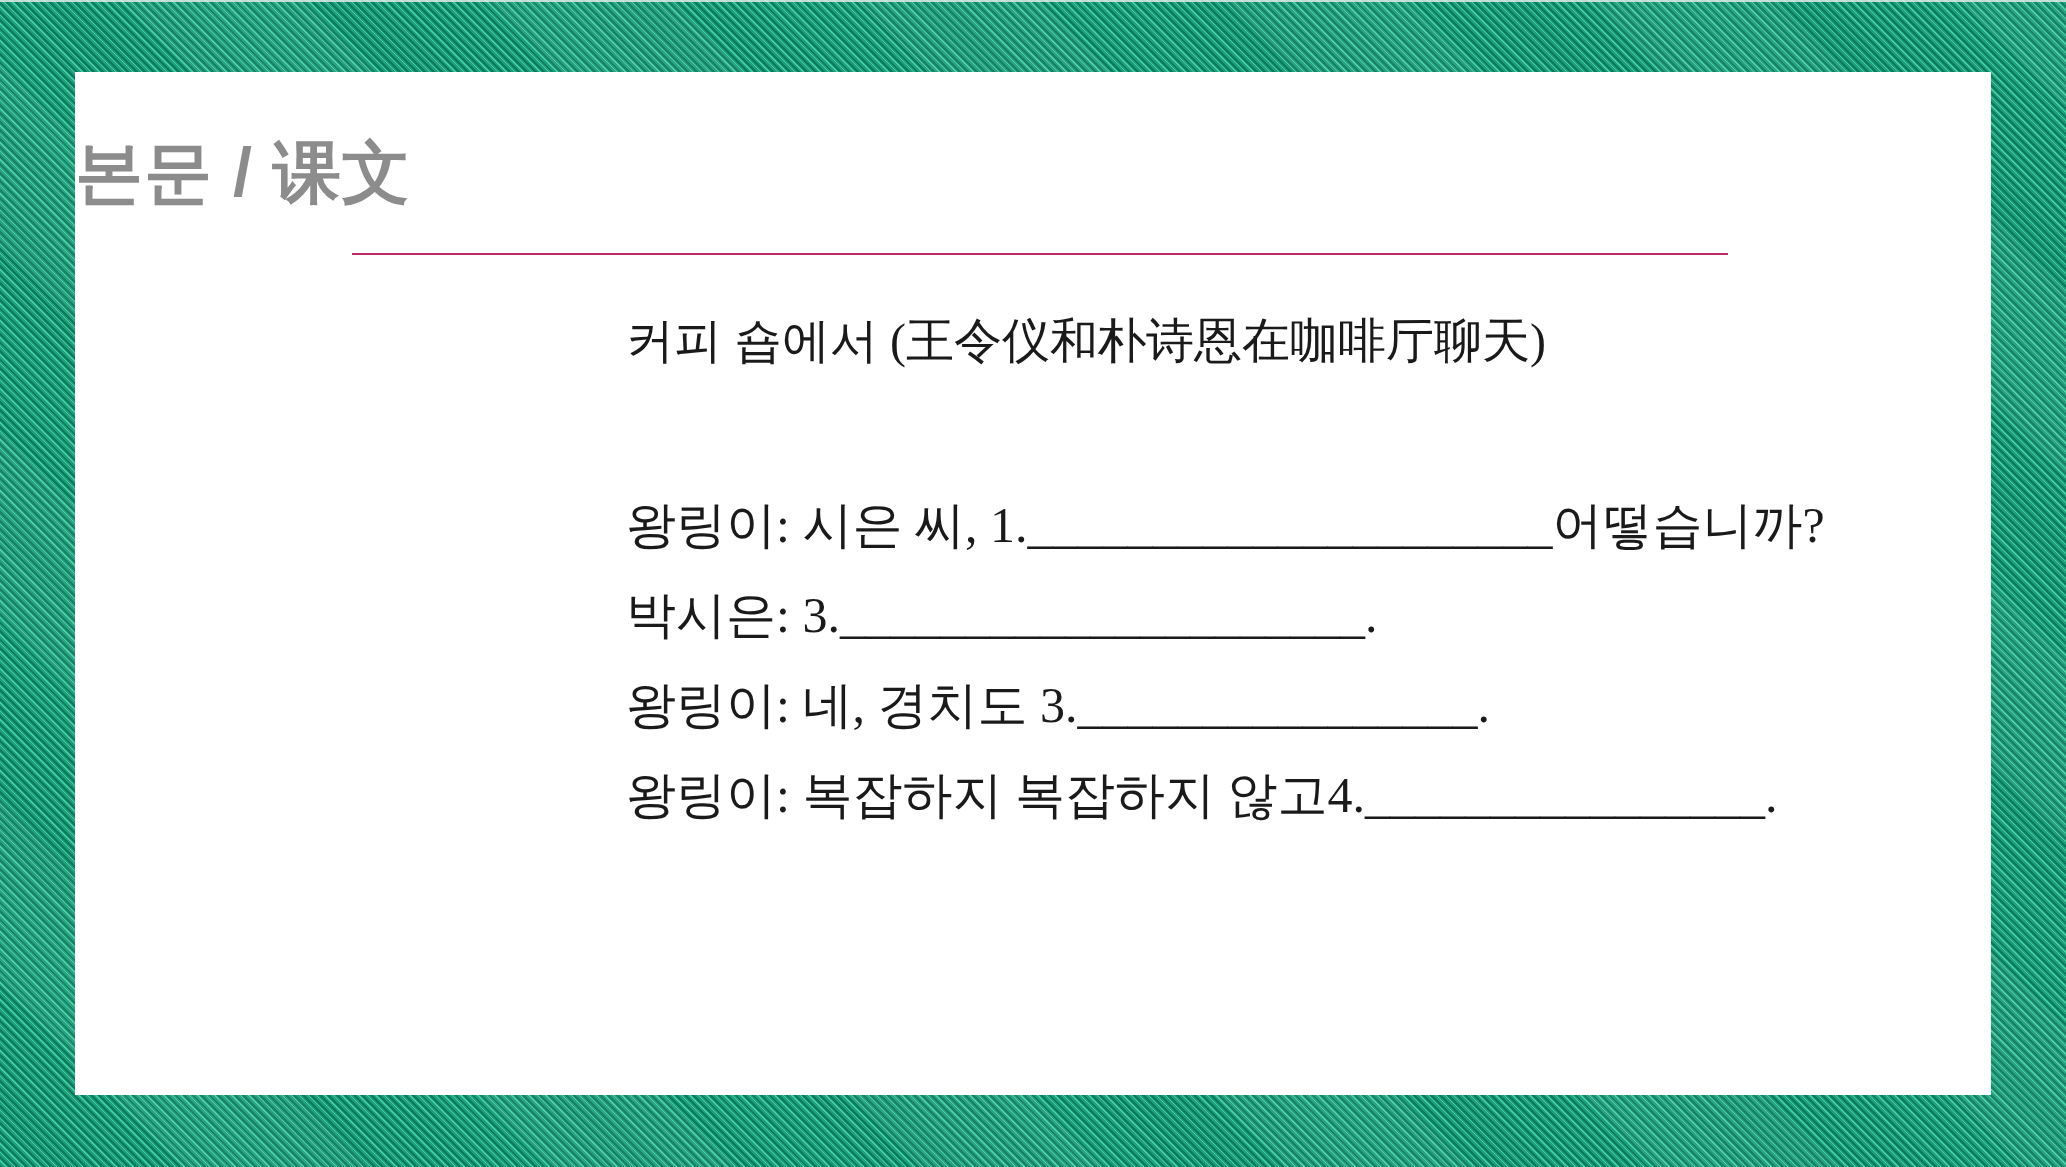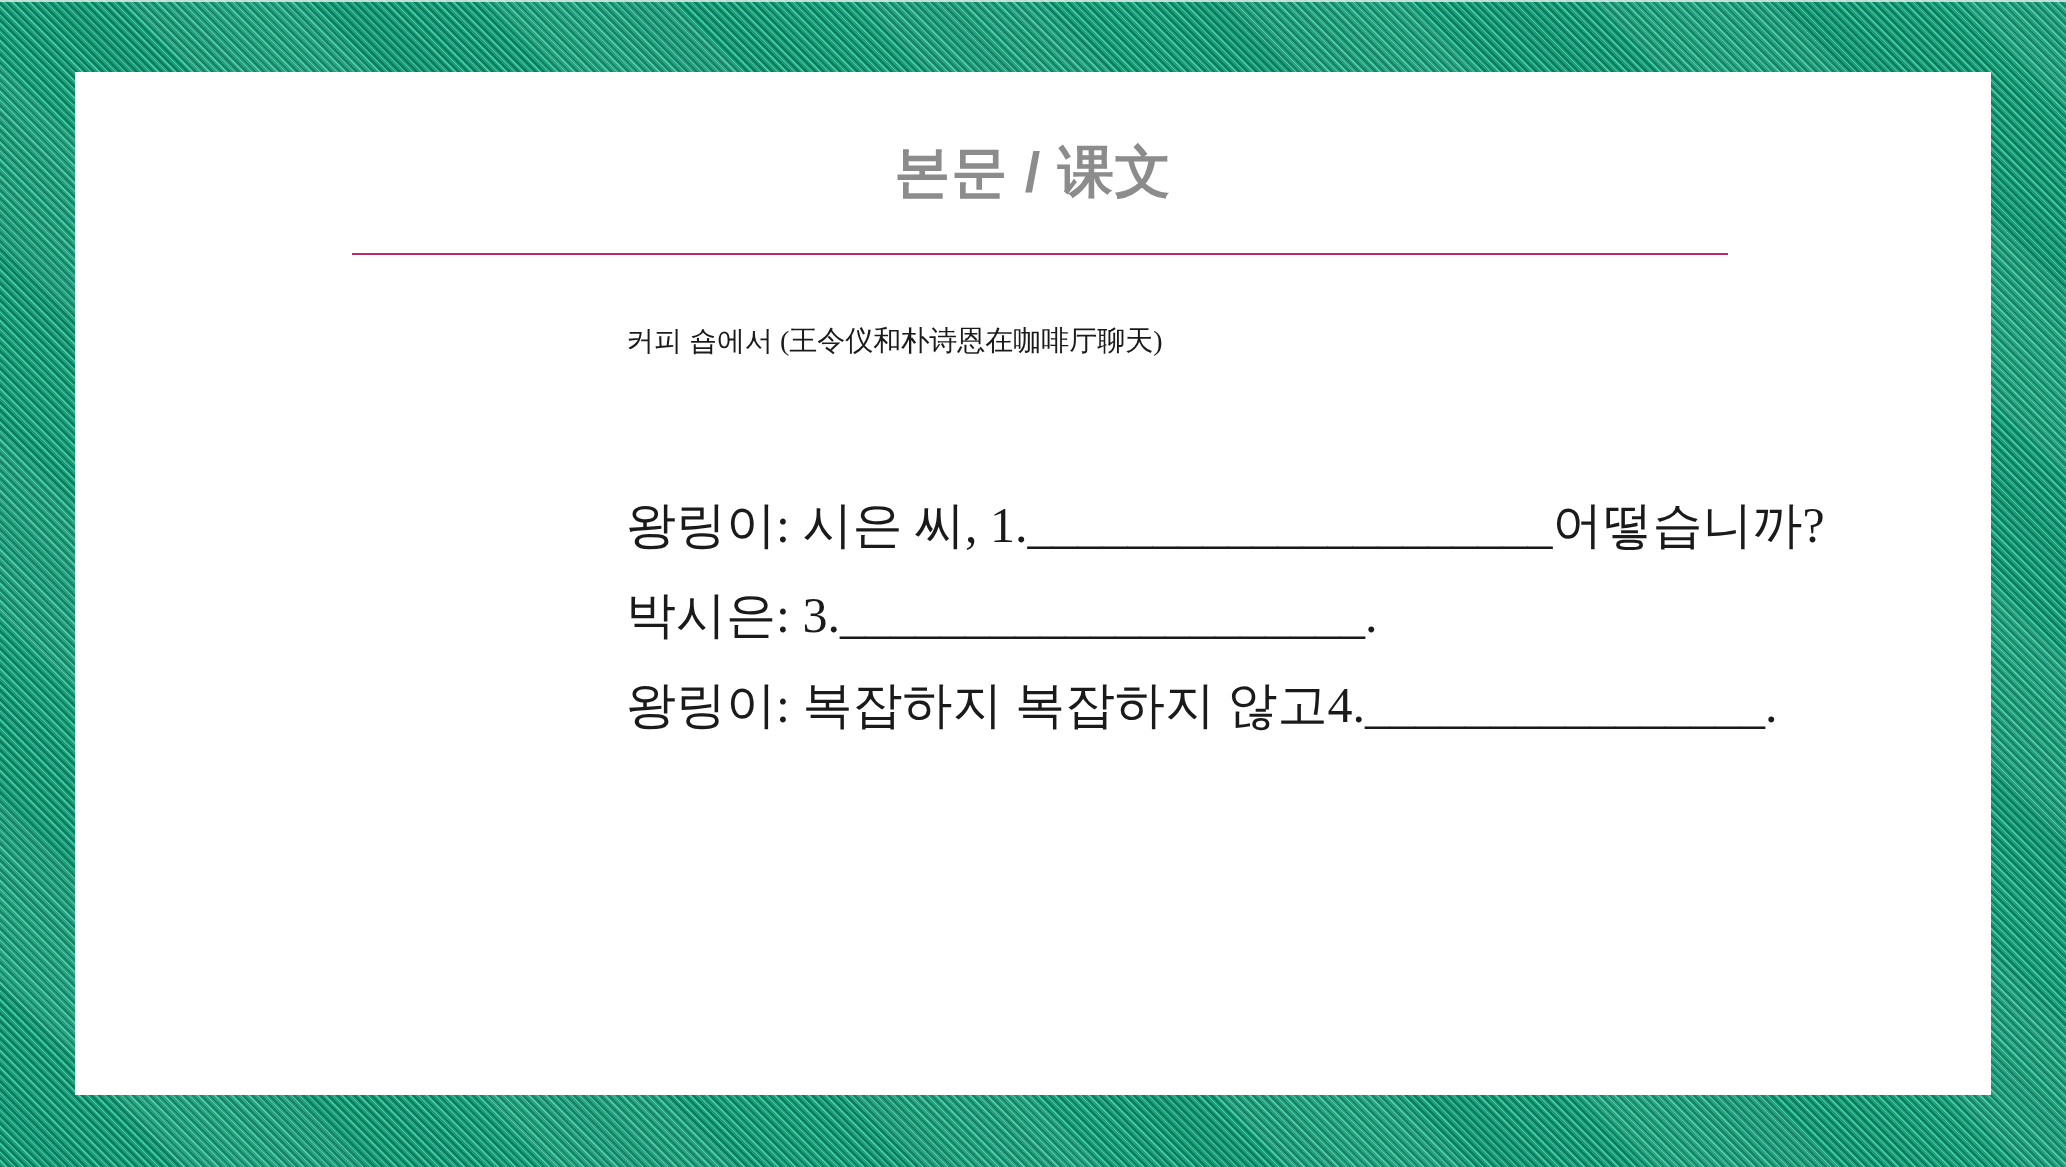--- a/index.html
+++ b/index.html
@@ -42,41 +42,41 @@
     top: 72px;
     width: 1916px;
     height: 1023px;
     background: #ffffff;
   }
   .slide-title {
     position: absolute;
     left: 0;
     right: 0;
     top: 70px;
-    text-align: center;
+    text-align: left;
     font-family: "Liberation Sans", "DejaVu Sans", sans-serif;
-    font-size: 56px;
+    font-size: 68px;
     line-height: 60px;
     font-weight: bold;
     color: #8c8c8c;
     letter-spacing: 1px;
   }
   .divider {
     position: absolute;
     left: 277px;
     top: 181px;
     width: 1376px;
     height: 2px;
     background: #bc2a6a;
   }
   .intro-line {
     position: absolute;
     left: 551px;
     top: 242px;
-    font-size: 28px;
+    font-size: 48px;
     line-height: 54px;
     color: #1a1a1a;
     white-space: nowrap;
   }
   .dialogue {
     position: absolute;
     left: 551px;
     top: 408px;
     color: #1a1a1a;
   }
@@ -95,16 +95,17 @@
 
 <div class="canvas">
   <div class="frame"></div>
   <div class="content">
     <div class="slide-title">본문 / 课文</div>
     <div class="divider"></div>
     <div class="intro-line">커피 숍에서 (王令仪和朴诗恩在咖啡厅聊天)</div>
     <div class="dialogue">
       <div class="line">왕링이: 시은 씨, 1._____________________어떻습니까?</div>
       <div class="line">박시은: 3._____________________.</div>
+      <div class="line">왕링이: 네, 경치도 3.________________.</div>
       <div class="line">왕링이: 복잡하지 복잡하지 않고4.________________.</div>
     </div>
   </div>
 </div>
 
 </body></html>

